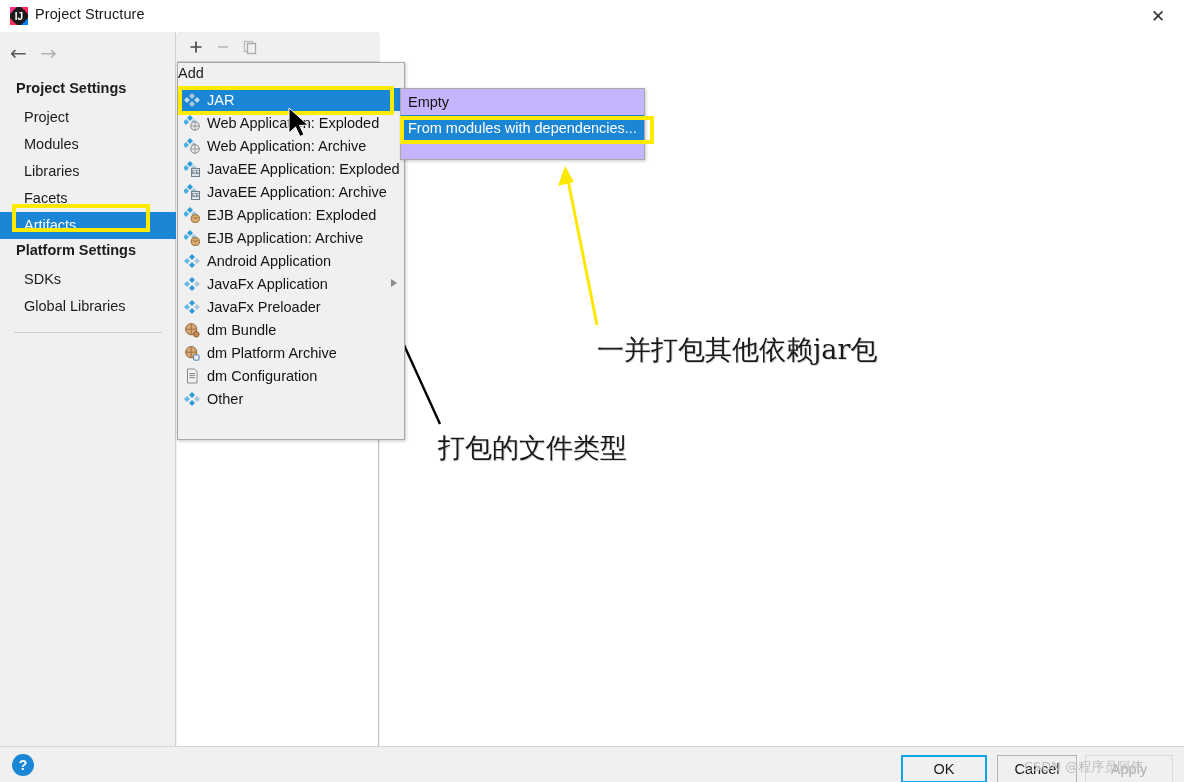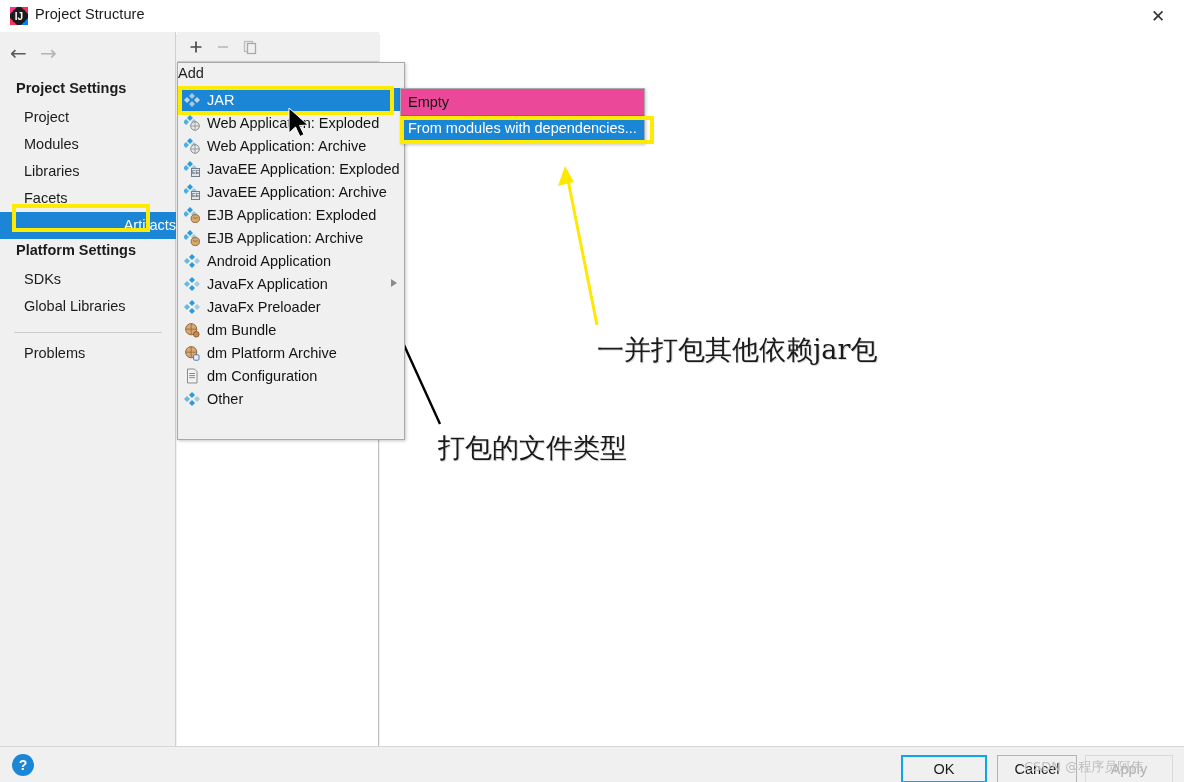--- a/index.html
+++ b/index.html
@@ -69,21 +69,20 @@
     width: 176px; height: 27px;
     padding-left: 24px;
     font-size: 14.5px; color: #1c1c1c;
     line-height: 27px;
     white-space: nowrap;
   }
   .nav-item.selected {
     background: #1c86d6;
     color: #ffffff;
     width: 176px;
-    text-align: right;
   }
   .sb-divider {
     position: absolute; left: 14px; width: 148px; height: 1px;
     background: #cdcdcd;
   }
   
   .hl-artifacts {
     position: absolute; left: 12px; top: 204px;
     width: 138px; height: 28px;
     border: 4px solid #ffeb00;
@@ -156,22 +155,22 @@
   .hl-jar {
     position: absolute; left: 178px; top: 86px;
     width: 216px; height: 29px;
     border: 4px solid #ffeb00;
     pointer-events: none;
   }
 
   
   .submenu {
     position: absolute; left: 400px; top: 88px;
-    width: 245px; height: 56px;
-    background: #ec4899;
+    width: 245px; height: 72px;
+    background: #c4b5fd;
     border: 1px solid #a9a9a9;
     box-shadow: 1px 1px 3px rgba(0,0,0,.22);
   }
   .submenu .sm-item {
     height: 26px;
     display: flex; align-items: center;
     padding-left: 7px;
     font-size: 14.5px; color: #141414;
     white-space: nowrap;
   }
@@ -266,21 +265,20 @@
     <div class="nav-item" style="top:126px;">Libraries</div>
     <div class="nav-item" style="top:99px;">Modules</div>
     <div class="nav-item" style="top:153px;">Facets</div>
     <div class="nav-item selected" style="top:180px;">Artifacts</div>
 
     <div class="sec-head" style="top:210px;">Platform Settings</div>
     <div class="nav-item" style="top:234px;">SDKs</div>
     <div class="nav-item" style="top:261px;">Global Libraries</div>
 
     <div class="sb-divider" style="top:300px;"></div>
-    <div class="nav-item" style="top:308px;">Problems</div>
   </div>
 
   <div class="hl-artifacts"></div>
 
   <div class="center-panel">
     <div class="toolbar">
       <div class="tb-btn" style="left:8px;">
         <svg width="16" height="16" viewBox="0 0 16 16">
           <path d="M8 2.5 L8 13.5 M2.5 8 L13.5 8" stroke="#4a4a4a" stroke-width="1.7"></path>
         </svg>

